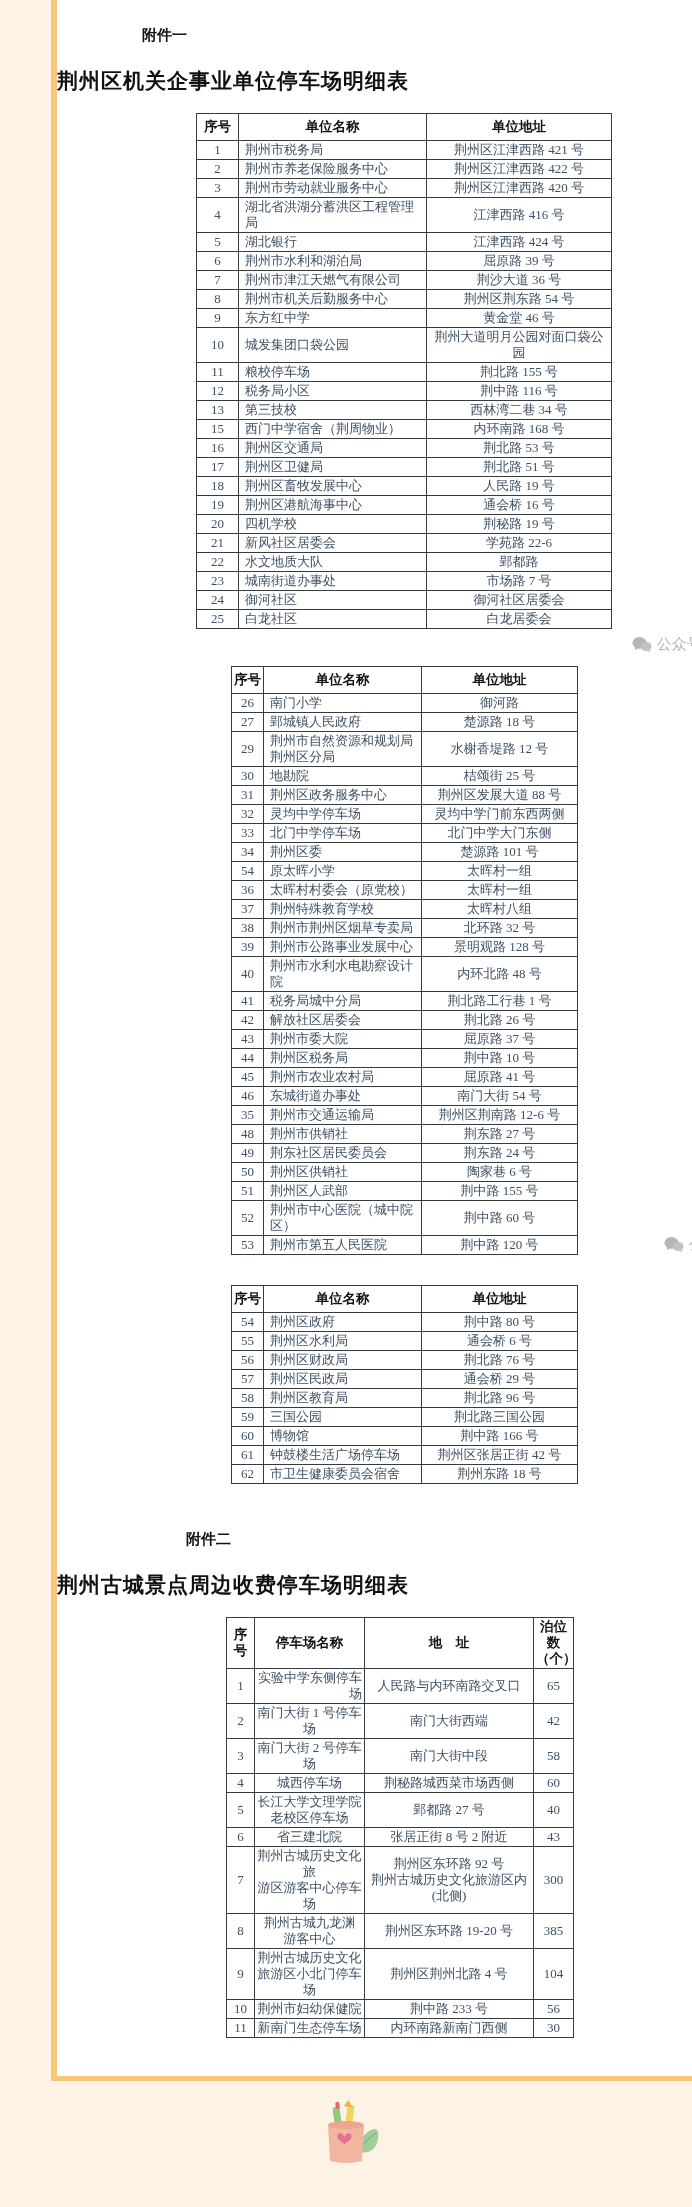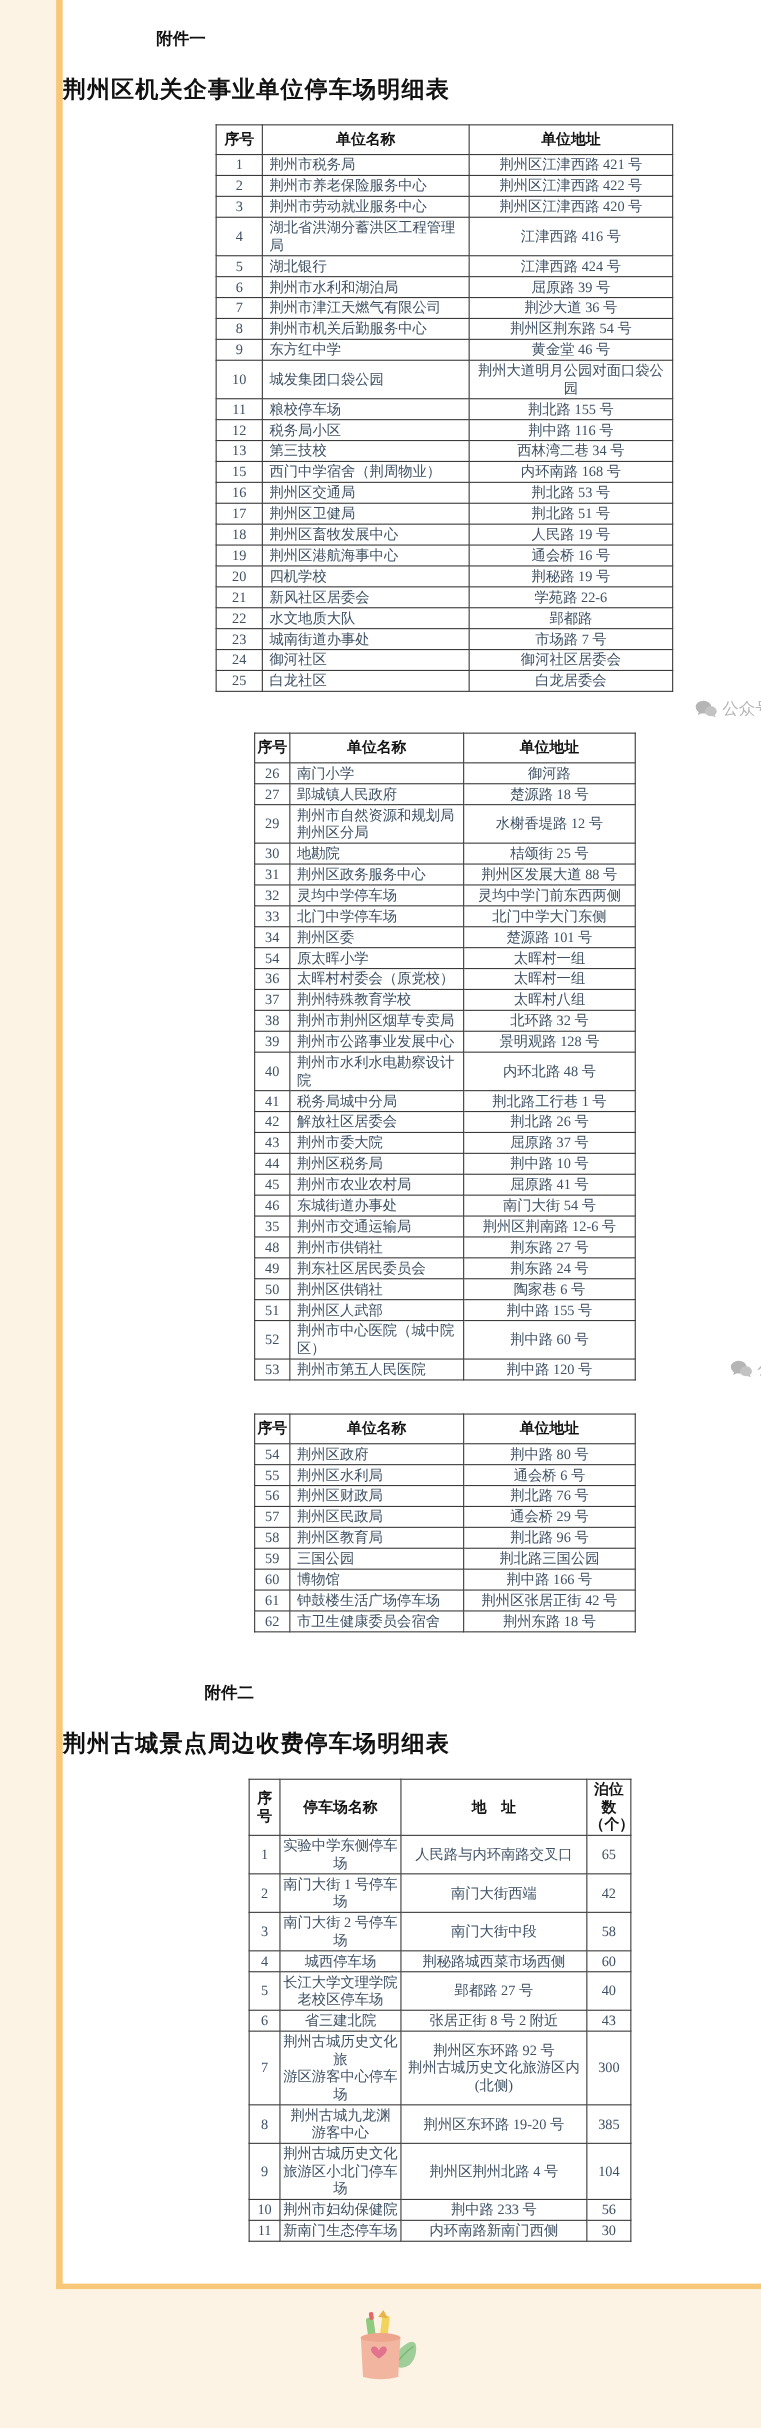--- a/index.html
+++ b/index.html
@@ -500,21 +500,21 @@
           <th>停车场名称</th>
           <th>地　址</th>
           <th class="spots" style="white-space:pre-line;">泊位数
 （个）</th>
         </tr>
       </thead>
       <tbody>
 
           <tr>
             <td>1</td>
-            <td class="name" style="white-space:pre-line;">实验中学东侧停车场</td>
+            <td class="name" style="white-space:pre-line;text-align:right;">实验中学东侧停车场</td>
             <td class="addr">人民路与内环南路交叉口</td>
             <td>65</td>
           </tr>
 
           <tr>
             <td>2</td>
             <td class="name" style="white-space:pre-line;">南门大街 1 号停车场</td>
             <td class="addr">南门大街西端</td>
             <td>42</td>
           </tr>

